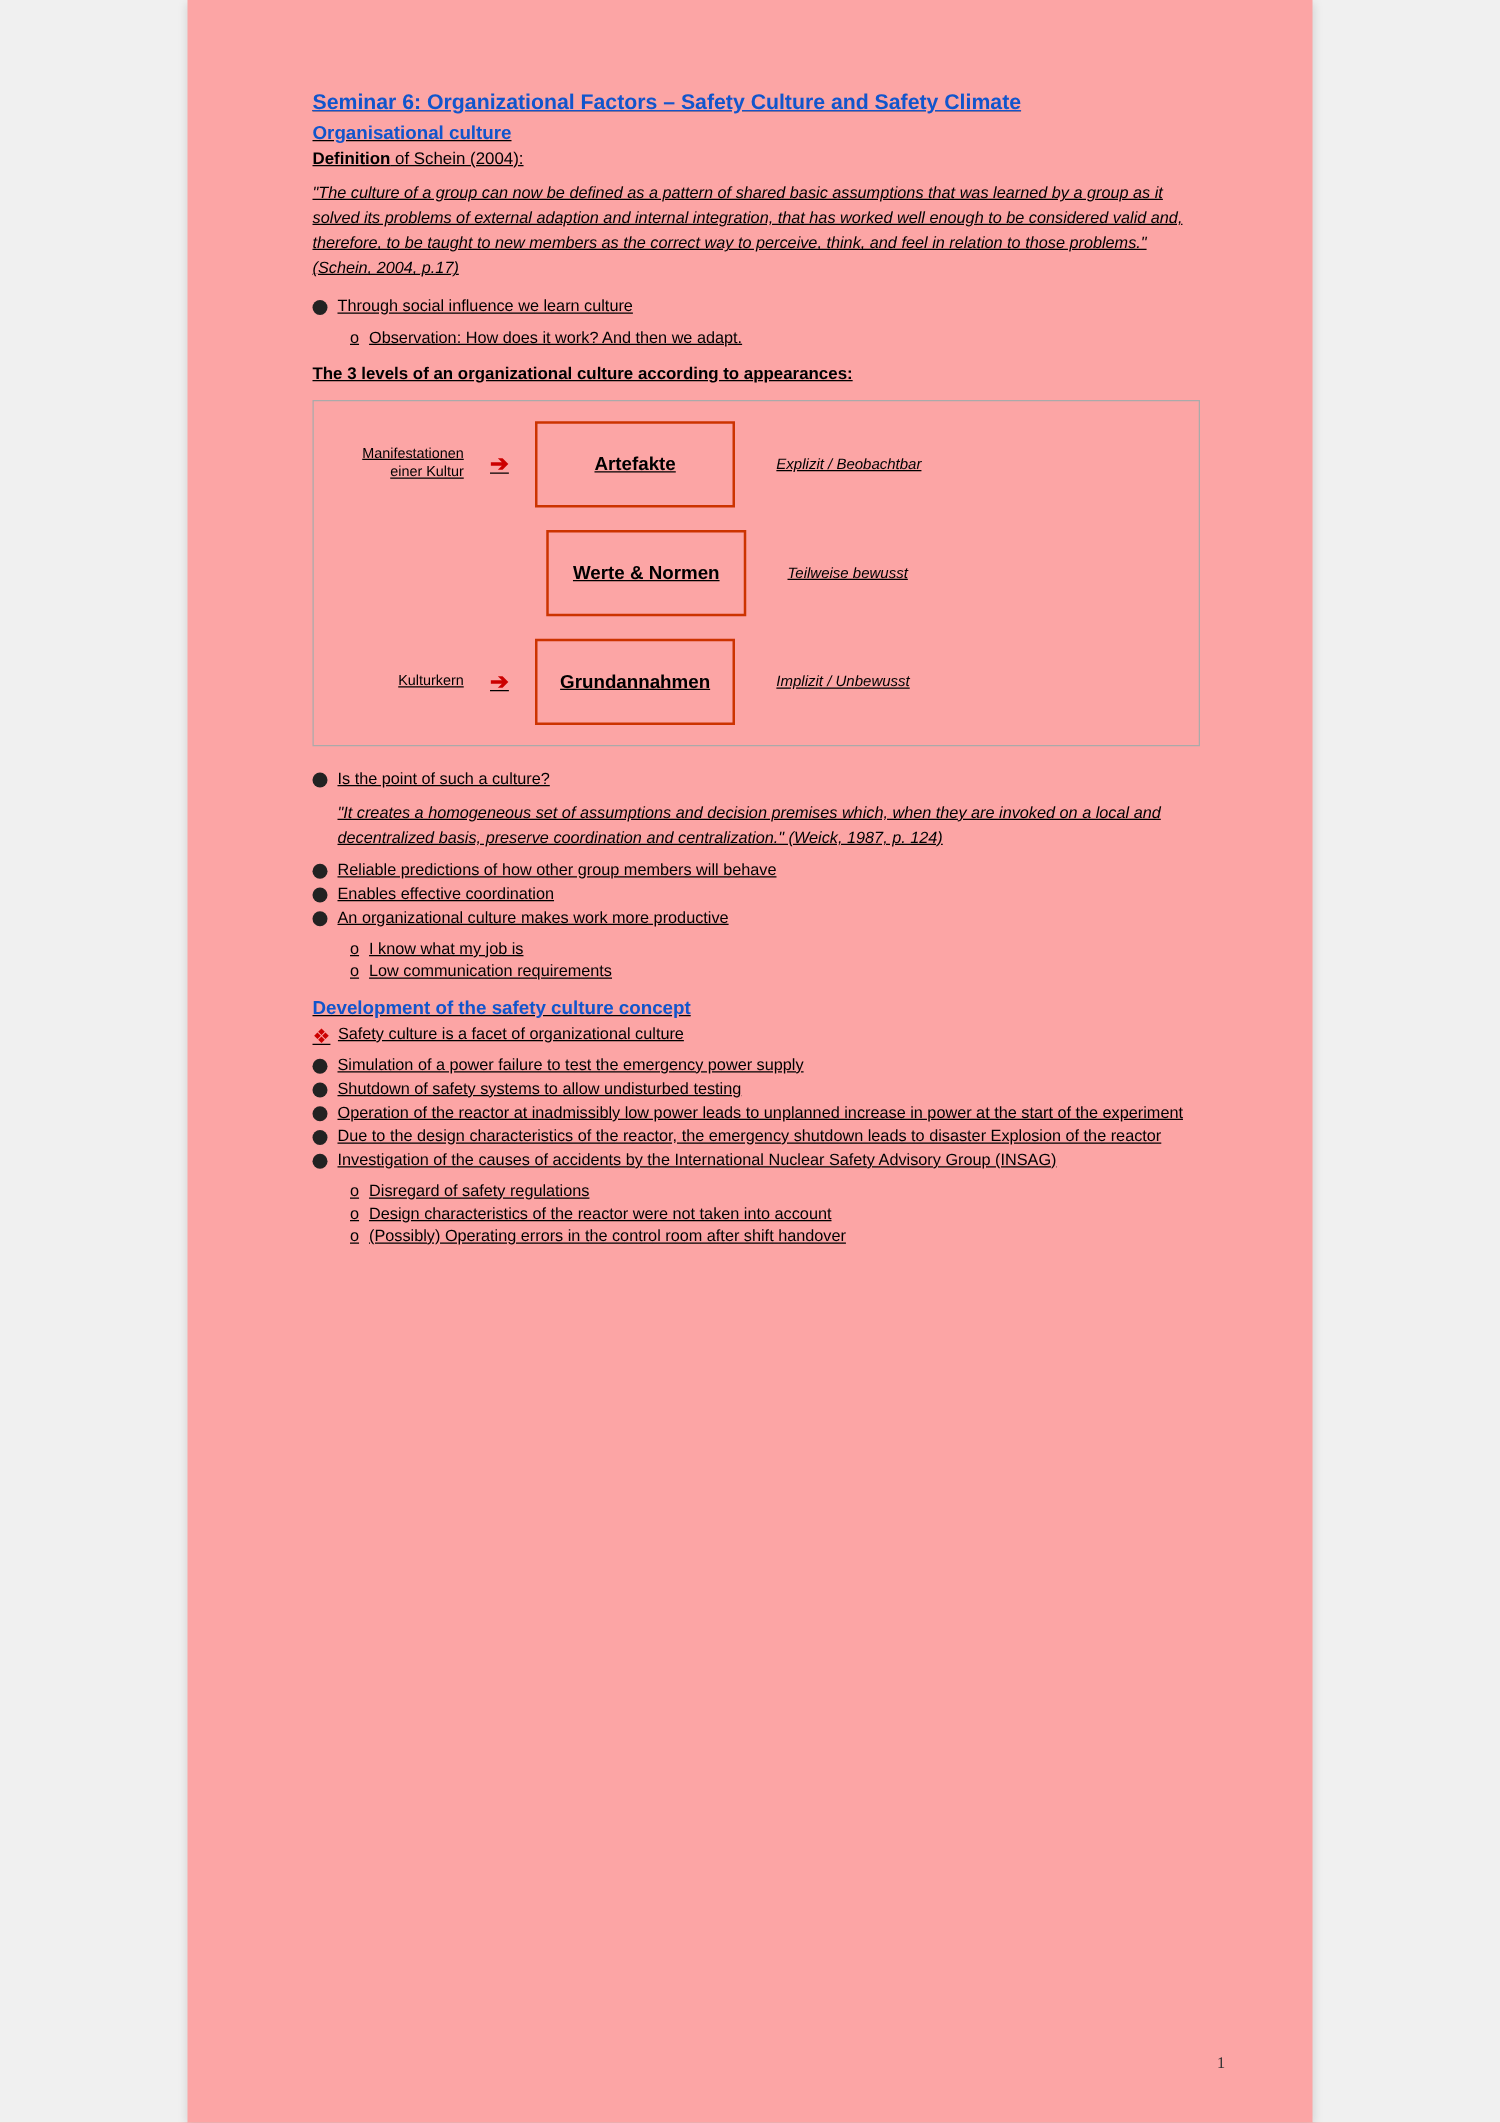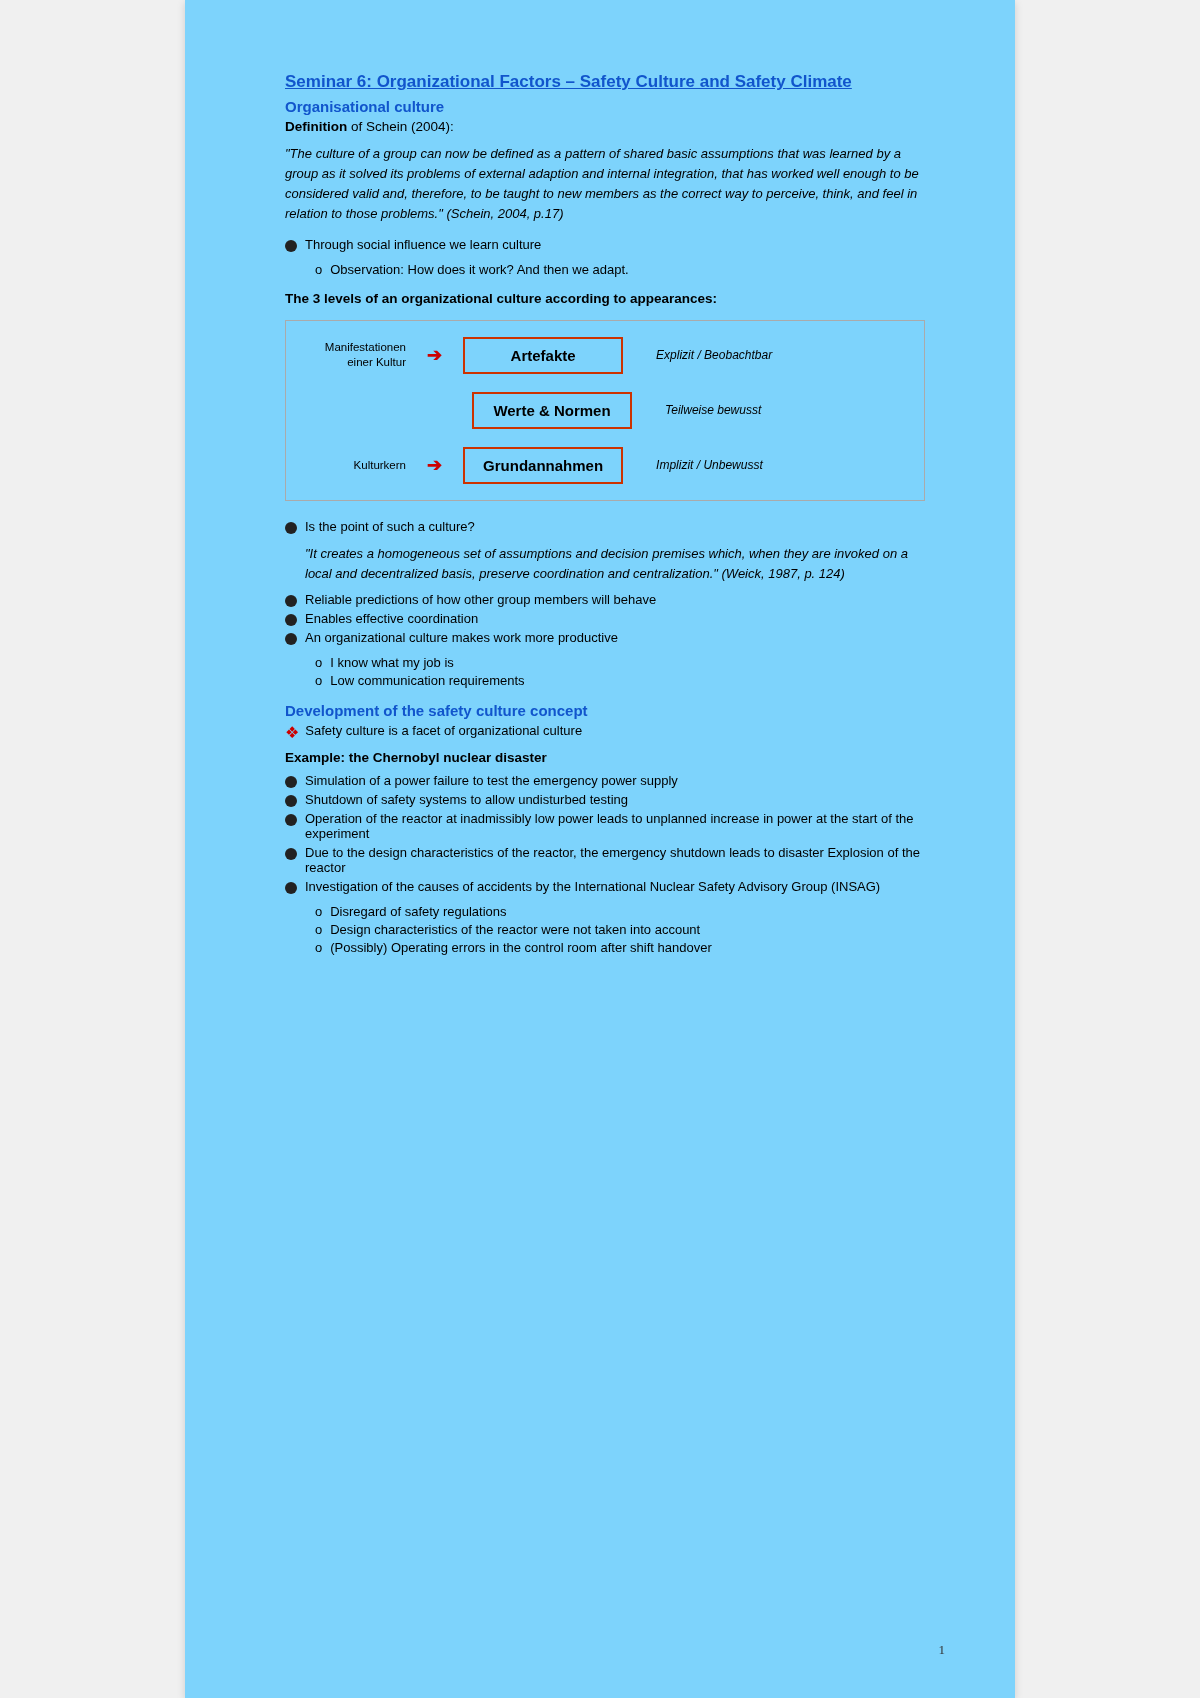--- a/index.html
+++ b/index.html
@@ -11,26 +11,27 @@
     body {
       background: #f0f0f0;
       display: flex;
       justify-content: center;
       align-items: flex-start;
       min-height: 1698px;
       font-family: 'Times New Roman', Times, serif;
     }
 
     .page {
-      width: 830px;
+      width: 900px;
       min-height: 1698px;
-      background: #7dd3fc;
+      background: #fca5a5;
       padding: 72px 90px 72px 100px;
       position: relative;
       box-shadow: 0 2px 8px rgba(0,0,0,0.15);
+      text-decoration: underline;
     }
 
     .page-number {
       position: absolute;
       bottom: 40px;
       right: 70px;
       font-size: 13px;
       color: #333;
     }
 
@@ -156,21 +157,21 @@
     .arrow {
       font-size: 18px;
       color: #cc0000;
       margin-right: 6px;
       flex-shrink: 0;
       font-weight: bold;
     }
 
     .diagram-box {
       border: 2px solid #cc3300;
-      padding: 8px 14px;
+      padding: 24px 14px;
       font-size: 15px;
       font-family: Arial, sans-serif;
       font-weight: bold;
       width: 160px;
       text-align: center;
       flex-shrink: 0;
     }
 
     .diagram-label-right {
       font-size: 12px;
@@ -302,21 +303,20 @@
     </li>
   </ul>
 
   <h2 class="section-heading" style="margin-top: 4px;">Development of the safety culture concept</h2>
 
   <div class="long-bullet section-gap">
     <span class="diamond-bullet">❖</span>
     <span>Safety culture is a facet of organizational culture</span>
   </div>
 
-  <p class="example-heading">Example: the Chernobyl nuclear disaster</p>
 
   <ul class="bullet-list">
     <li>
       <span class="bullet-icon"></span>
       <span>Simulation of a power failure to test the emergency power supply</span>
     </li>
     <li>
       <span class="bullet-icon"></span>
       <span>Shutdown of safety systems to allow undisturbed testing</span>
     </li>

